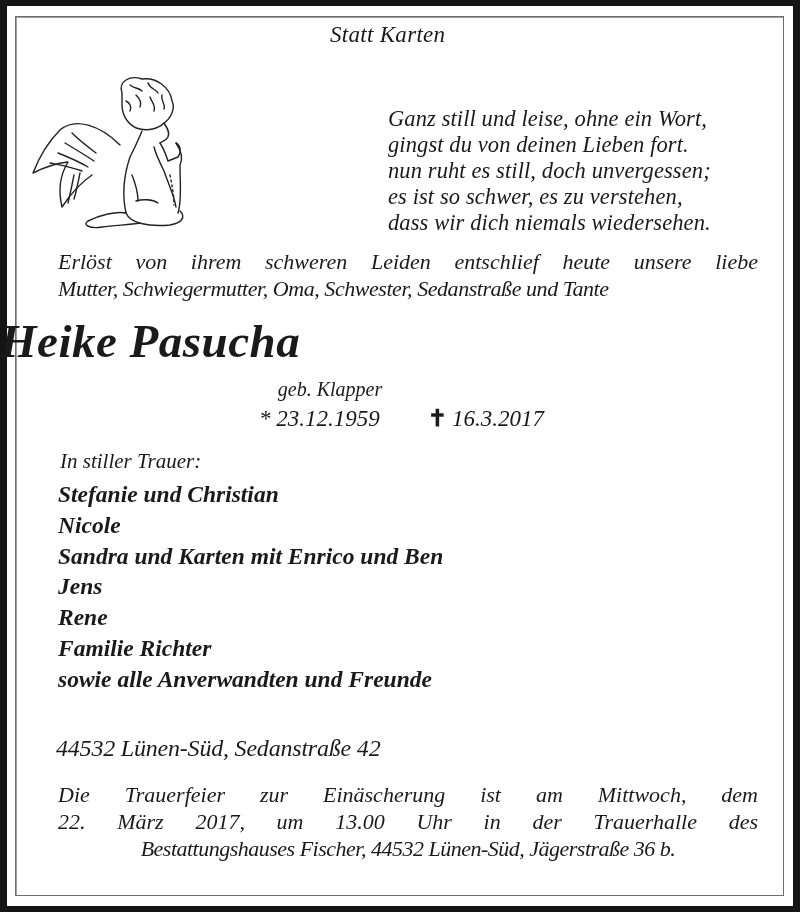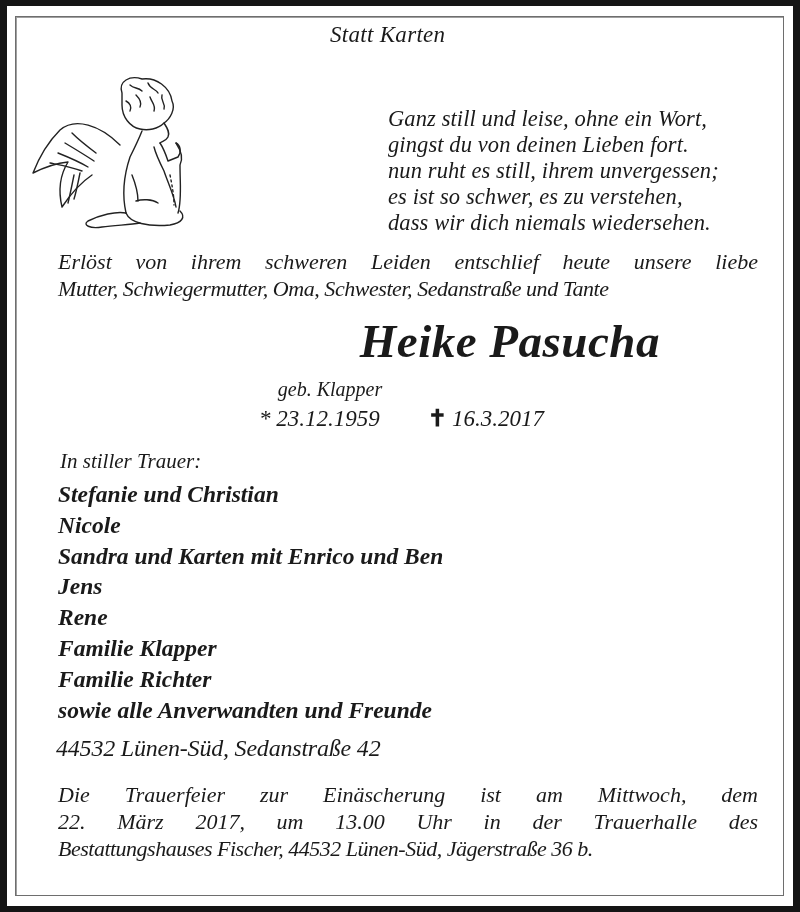--- a/index.html
+++ b/index.html
@@ -40,21 +40,21 @@
       letter-spacing: 0.1px;
       margin-top: 40px;
     }
     .intro {
       left: 58px; top: 248px; width: 700px;
       font-size: 22px; font-style: italic; line-height: 27px;
     }
     .intro .l1 { display: block; text-align: justify; text-align-last: justify; }
     .intro .l2 { display: block; letter-spacing: -0.45px; }
     .name {
-      left: 0; width: 660px; top: 314px; text-align: right;
+      left: 0; width: 660px; top: 314px; text-align: left;
       font-size: 47px; font-weight: bold; font-style: italic;
       letter-spacing: 0.5px;
     }
     .maiden {
       left: 0; width: 660px; top: 378px; text-align: center;
       font-size: 20px; font-style: italic;
     }
     .dates {
       left: 259px; top: 405px;
       font-size: 23px; font-style: italic;
@@ -72,21 +72,21 @@
     .mourners div { white-space: nowrap; }
     .address {
       left: 56px; top: 735px; font-size: 24px; font-style: italic;
       letter-spacing: -0.2px;
     }
     .service {
       left: 58px; top: 781px; width: 700px;
       font-size: 22px; font-style: italic; line-height: 27px;
     }
     .service .j { display: block; text-align: justify; text-align-last: justify; }
-    .service .l3 { display: block; letter-spacing: -0.5px; }
+    .service .l3 { display: block; letter-spacing: -0.5px; text-align: center; }
   </style>
 </head>
 <body>
 
 <div class="paper"></div>
 <div class="inner-frame"></div>
 
 <div class="abs header-title">Statt Karten</div>
 
 <div class="abs angel">
@@ -114,21 +114,21 @@
     <path d="M96 168 C86 166, 70 170, 58 176 C52 180, 60 184, 72 182 C86 180, 100 180, 110 178"></path>
     <path d="M106 156 C112 154, 122 154, 128 158"></path>
     <path d="M102 130 C106 140, 108 148, 108 156"></path>
     <path d="M140 130 C142 140, 144 150, 144 160" stroke-dasharray="2 3"></path>
   </svg>
 </div>
 
 <div class="abs poem">
   <div>Ganz still und leise, ohne ein Wort,</div>
   <div>gingst du von deinen Lieben fort.</div>
-  <div>nun ruht es still, ihrem unvergessen;</div>
+  <div>nun ruht es still, doch unvergessen;</div>
   <div>es ist so schwer, es zu verstehen,</div>
   <div>dass wir dich niemals wiedersehen.</div>
 </div>
 
 <div class="abs intro">
   <span class="l1">Erlöst von ihrem schweren Leiden entschlief heute unsere liebe</span>
   <span class="l2">Mutter, Schwiegermutter, Oma, Schwester, Sedanstraße und Tante</span>
 </div>
 
 <div class="abs name">Heike Pasucha</div>
@@ -139,21 +139,20 @@
 </div>
 
 <div class="abs mourn-label">In stiller Trauer:</div>
 
 <div class="abs mourners">
   <div>Stefanie und Christian</div>
   <div>Nicole</div>
   <div>Sandra und Karten mit Enrico und Ben</div>
   <div>Jens</div>
   <div>Rene</div>
-  <div>Familie Klapper</div>
   <div>Familie Richter</div>
   <div>sowie alle Anverwandten und Freunde</div>
 </div>
 
 <div class="abs address">44532 Lünen-Süd, Sedanstraße 42</div>
 
 <div class="abs service">
   <span class="j">Die Trauerfeier zur Einäscherung ist am Mittwoch, dem</span>
   <span class="j">22. März 2017, um 13.00 Uhr in der Trauerhalle des</span>
   <span class="l3">Bestattungshauses Fischer, 44532 Lünen-Süd, Jägerstraße 36 b.</span>

